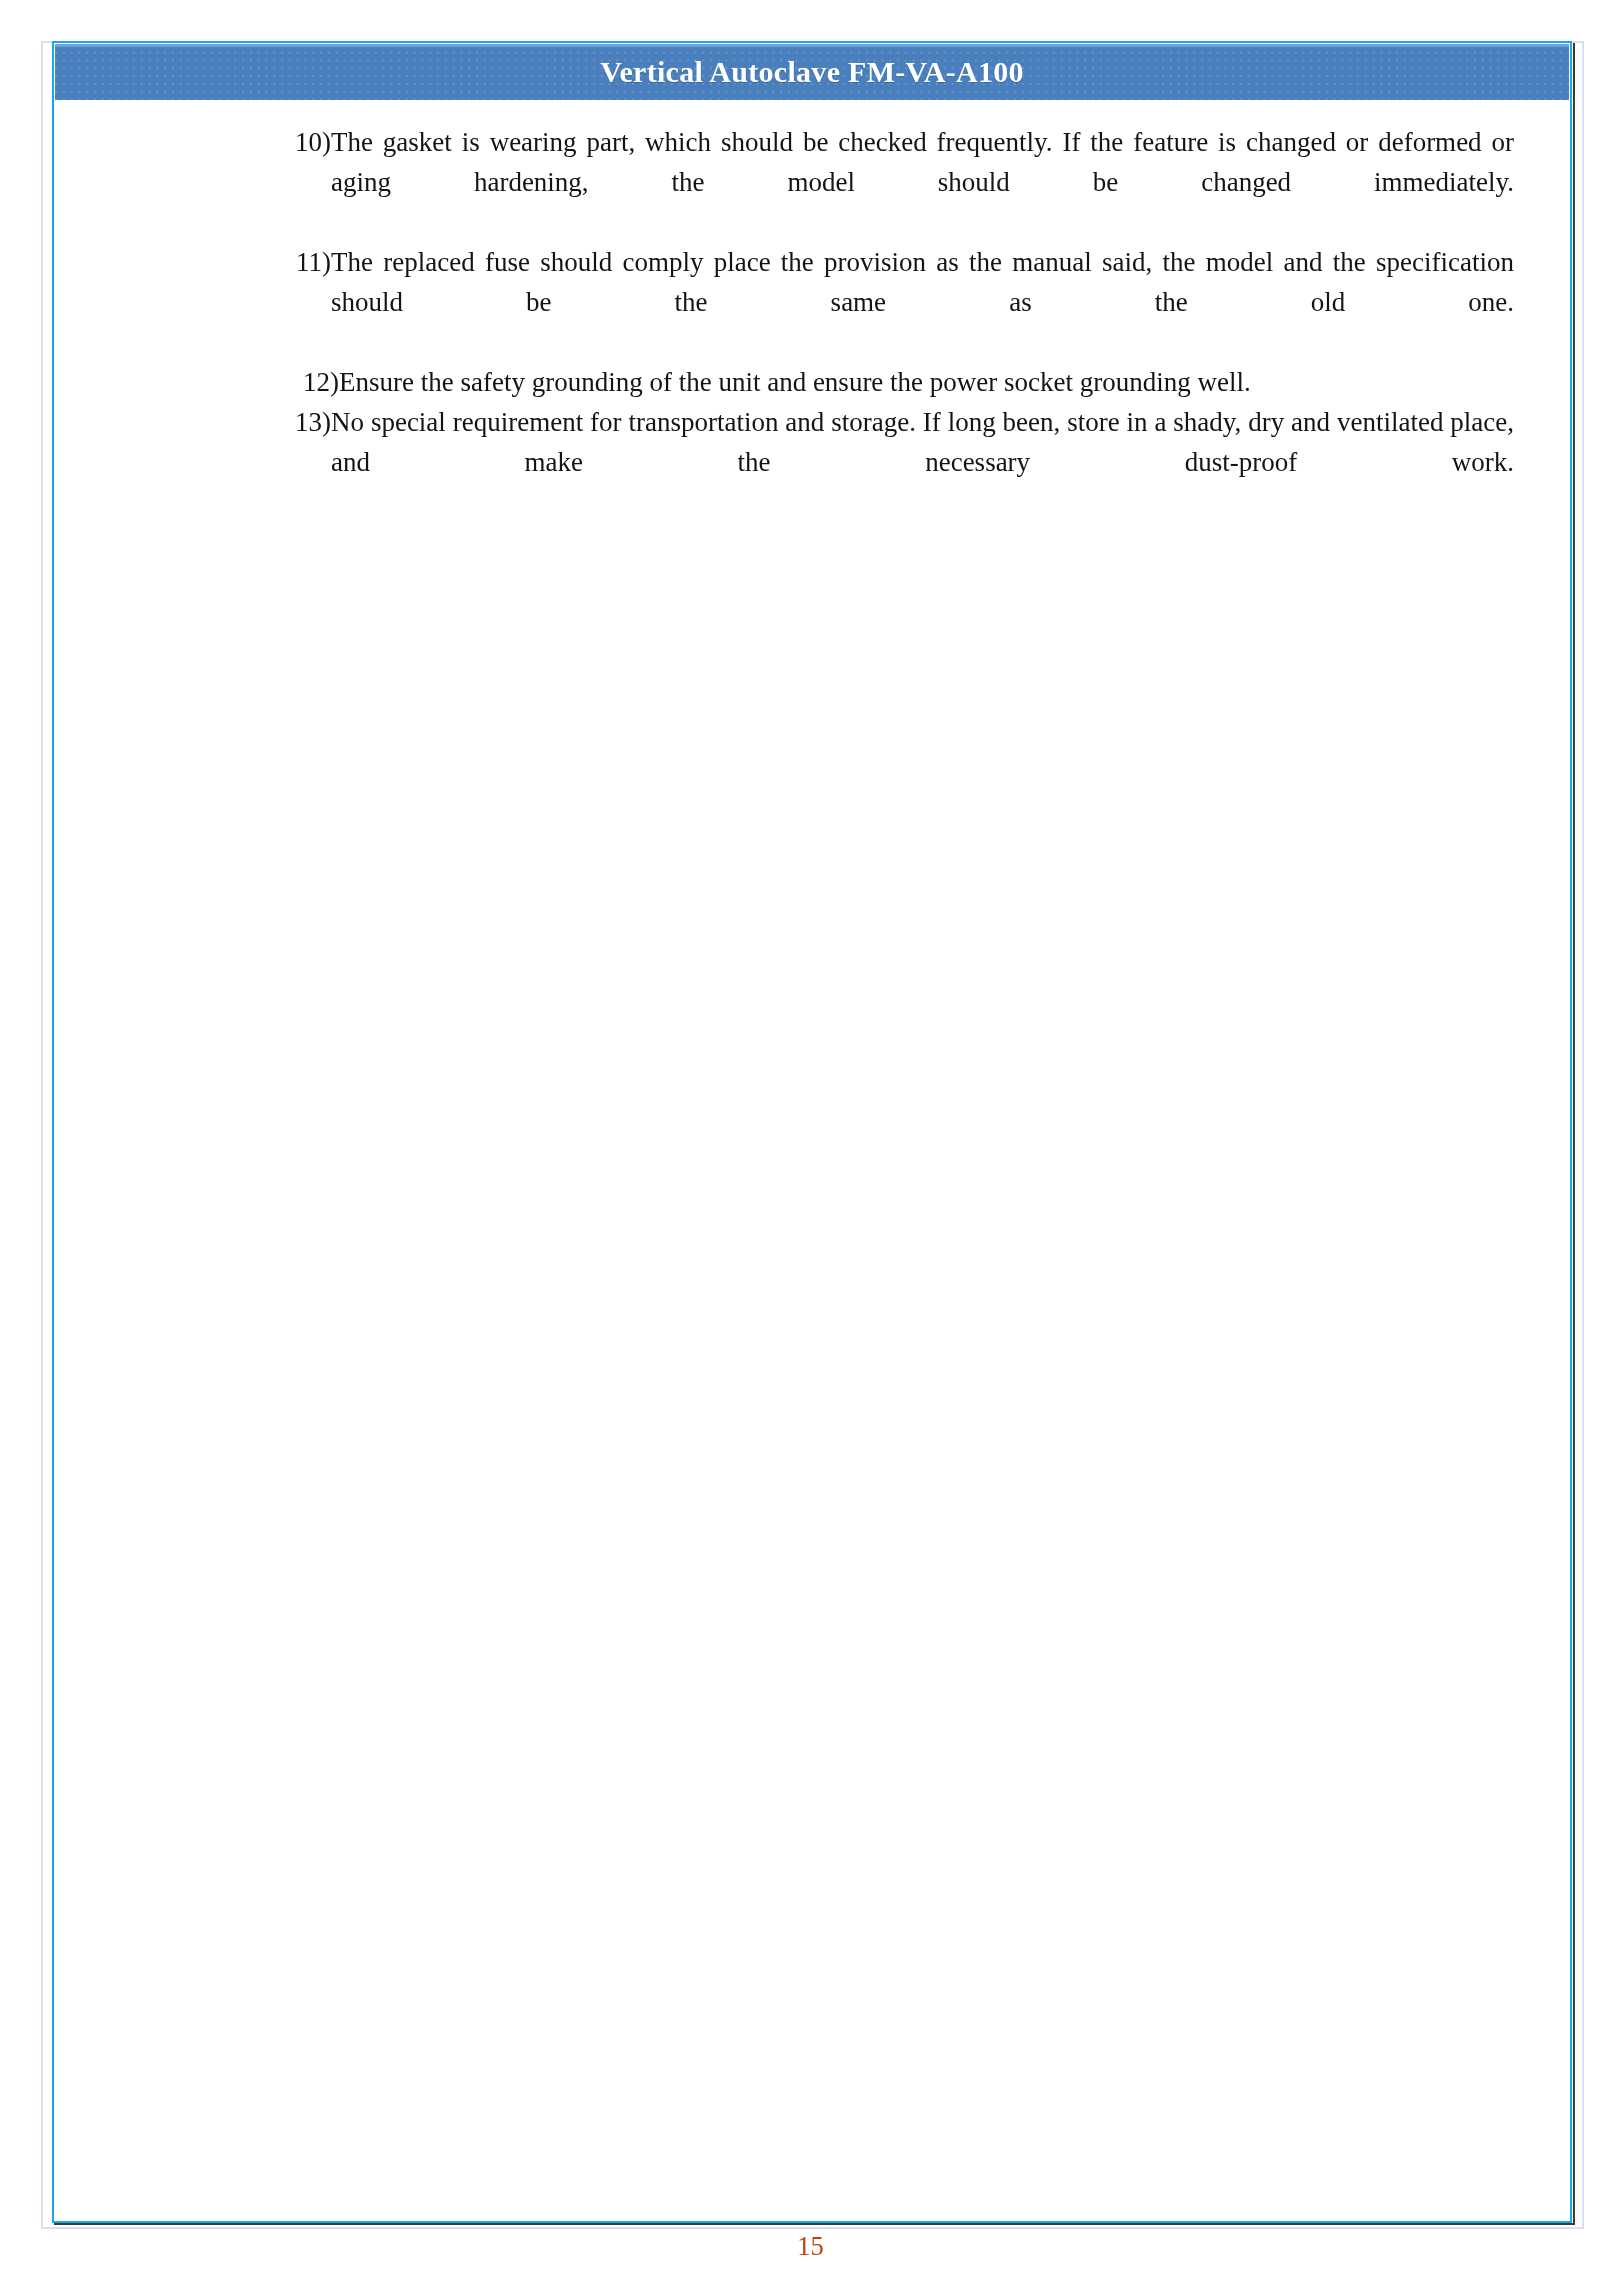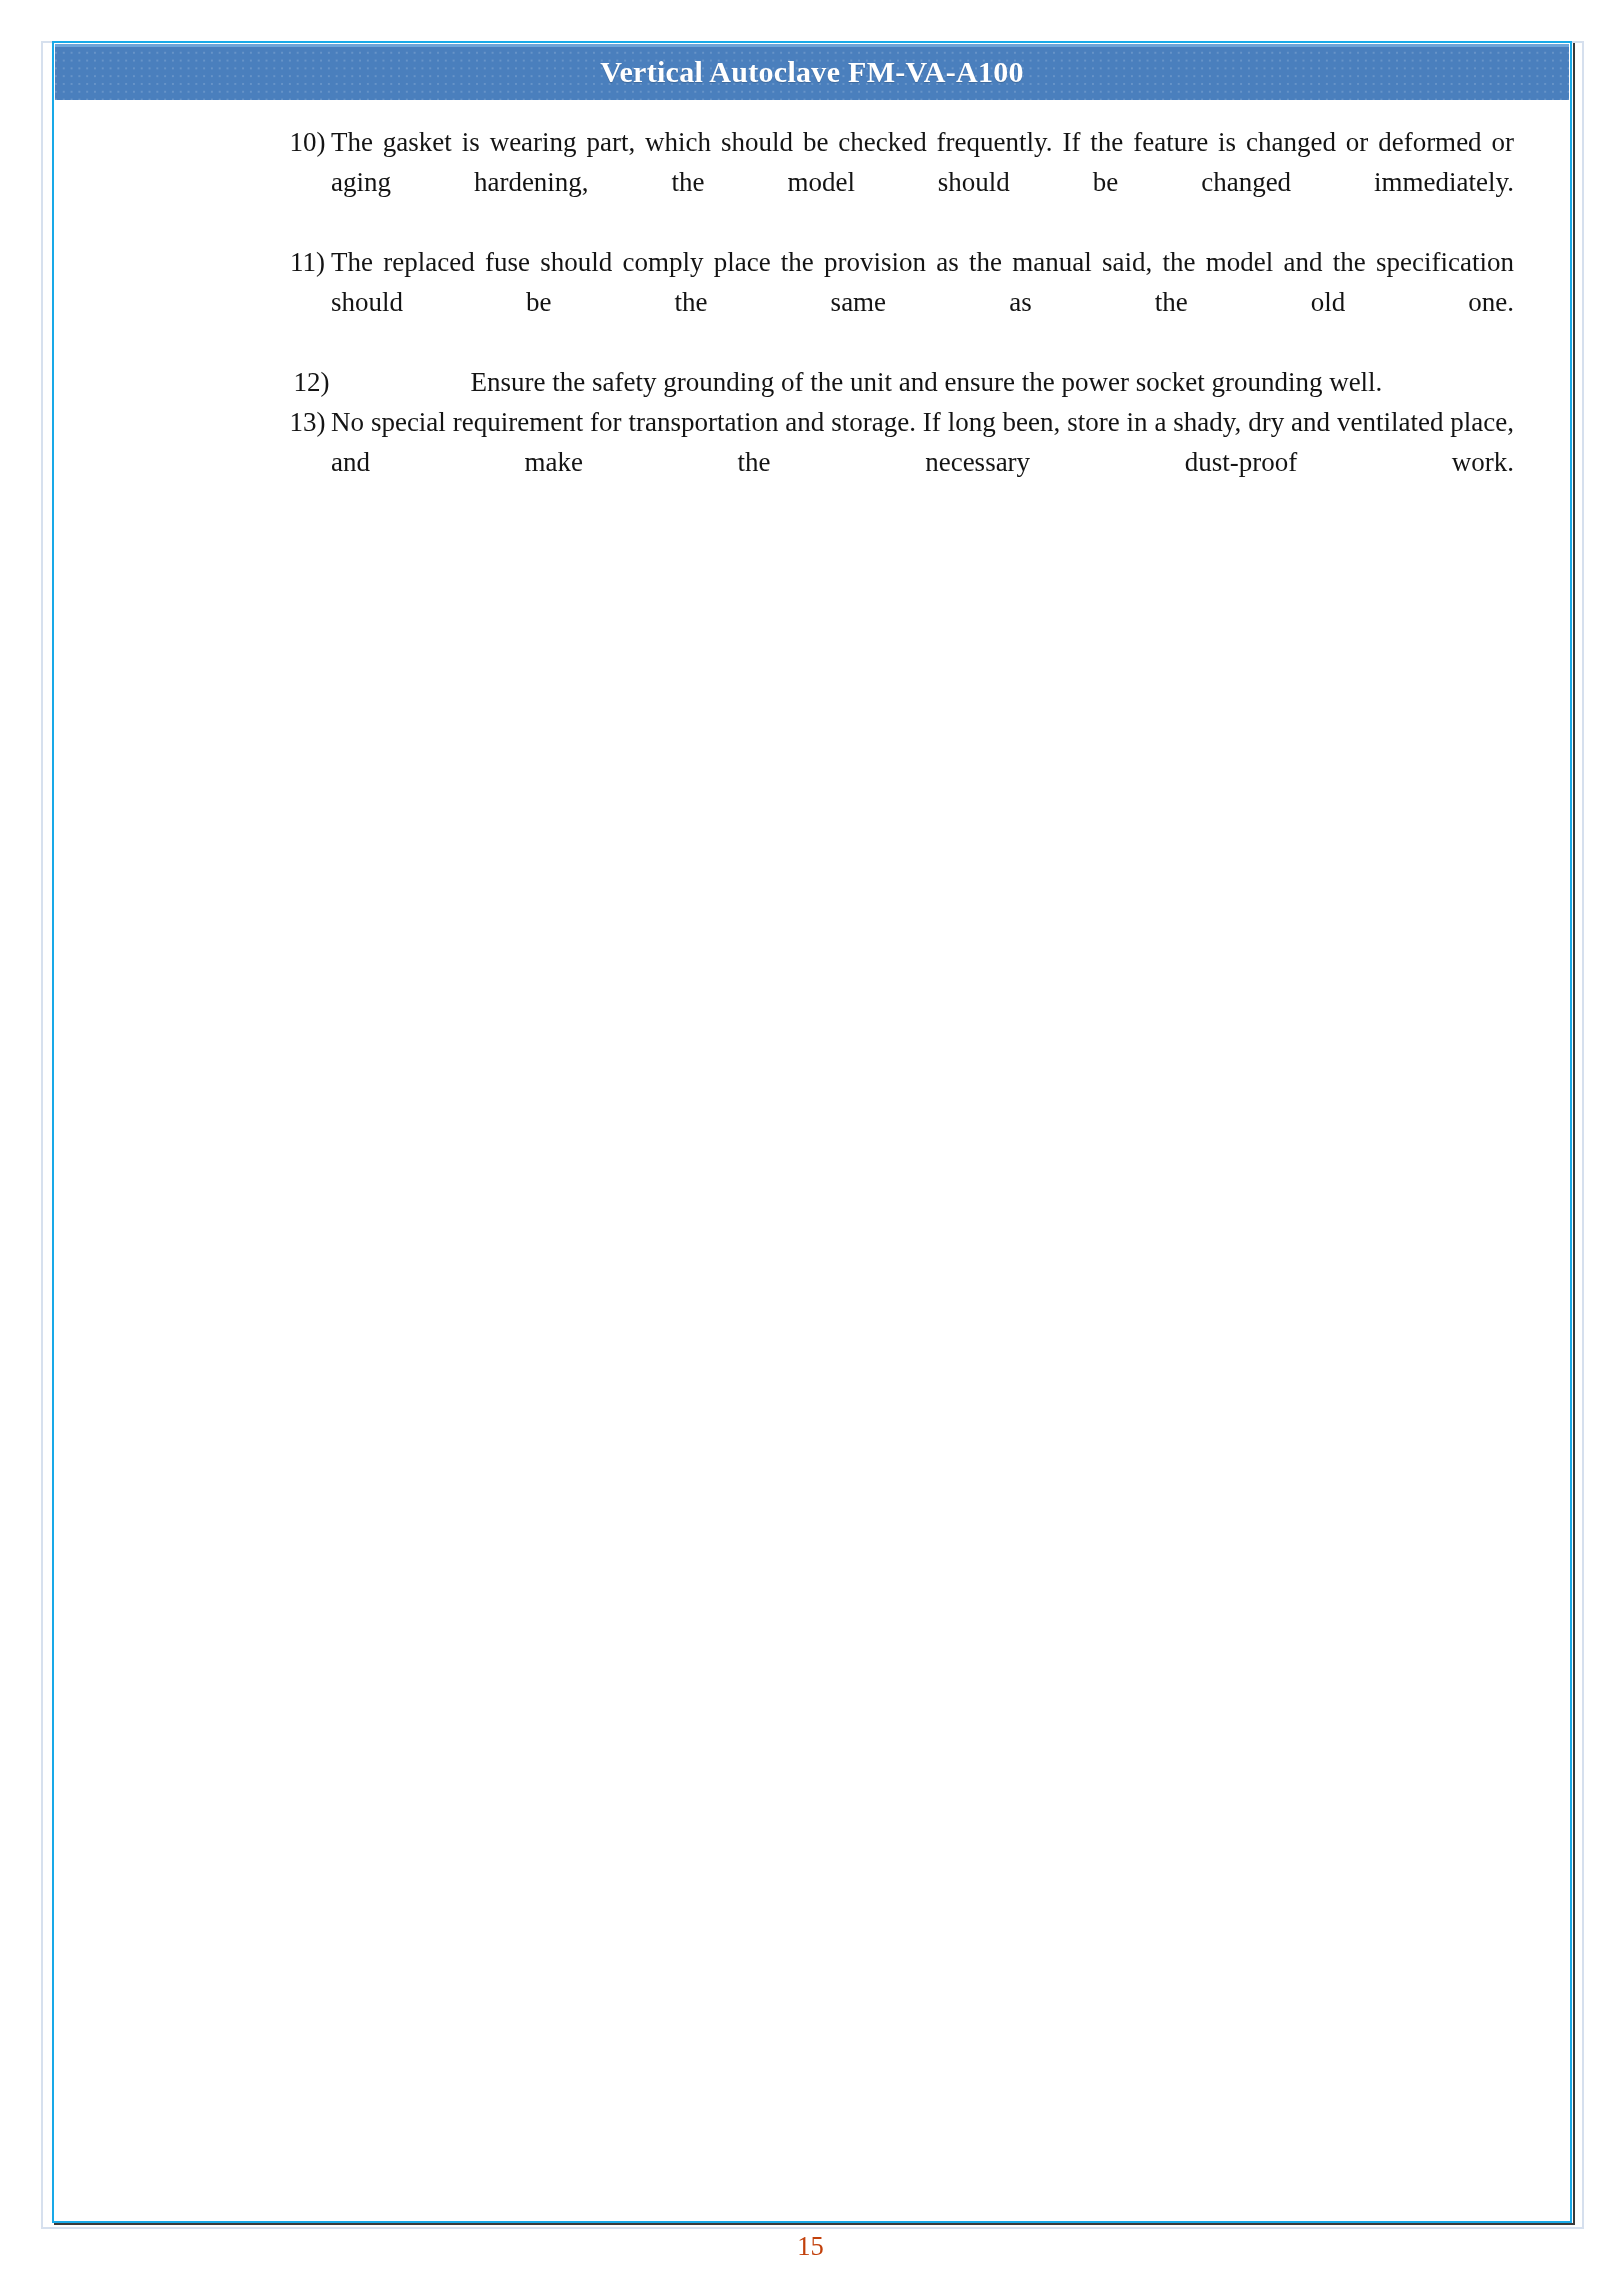--- a/index.html
+++ b/index.html
@@ -120,32 +120,32 @@
     align-items: flex-start;
     font-size: 27px;
     line-height: 40px;
     color: #141414;
     margin: 0;
   }
 
   .item-marker {
     flex: 0 0 auto;
     width: 47px;
-    text-align: center;
+    text-align: right;
     white-space: nowrap;
   }
 
   .item-text {
     flex: 1 1 auto;
     text-align: justify;
     text-justify: inter-word;
     hyphens: none;
   }
   .item-text.no-justify {
-    text-align: center;
+    text-align: left;
   }
   
   .item-text::after {
     content: "";
     display: inline-block;
     width: 100%;
   }
   .item-text.no-justify::after {
     display: none;
   }

